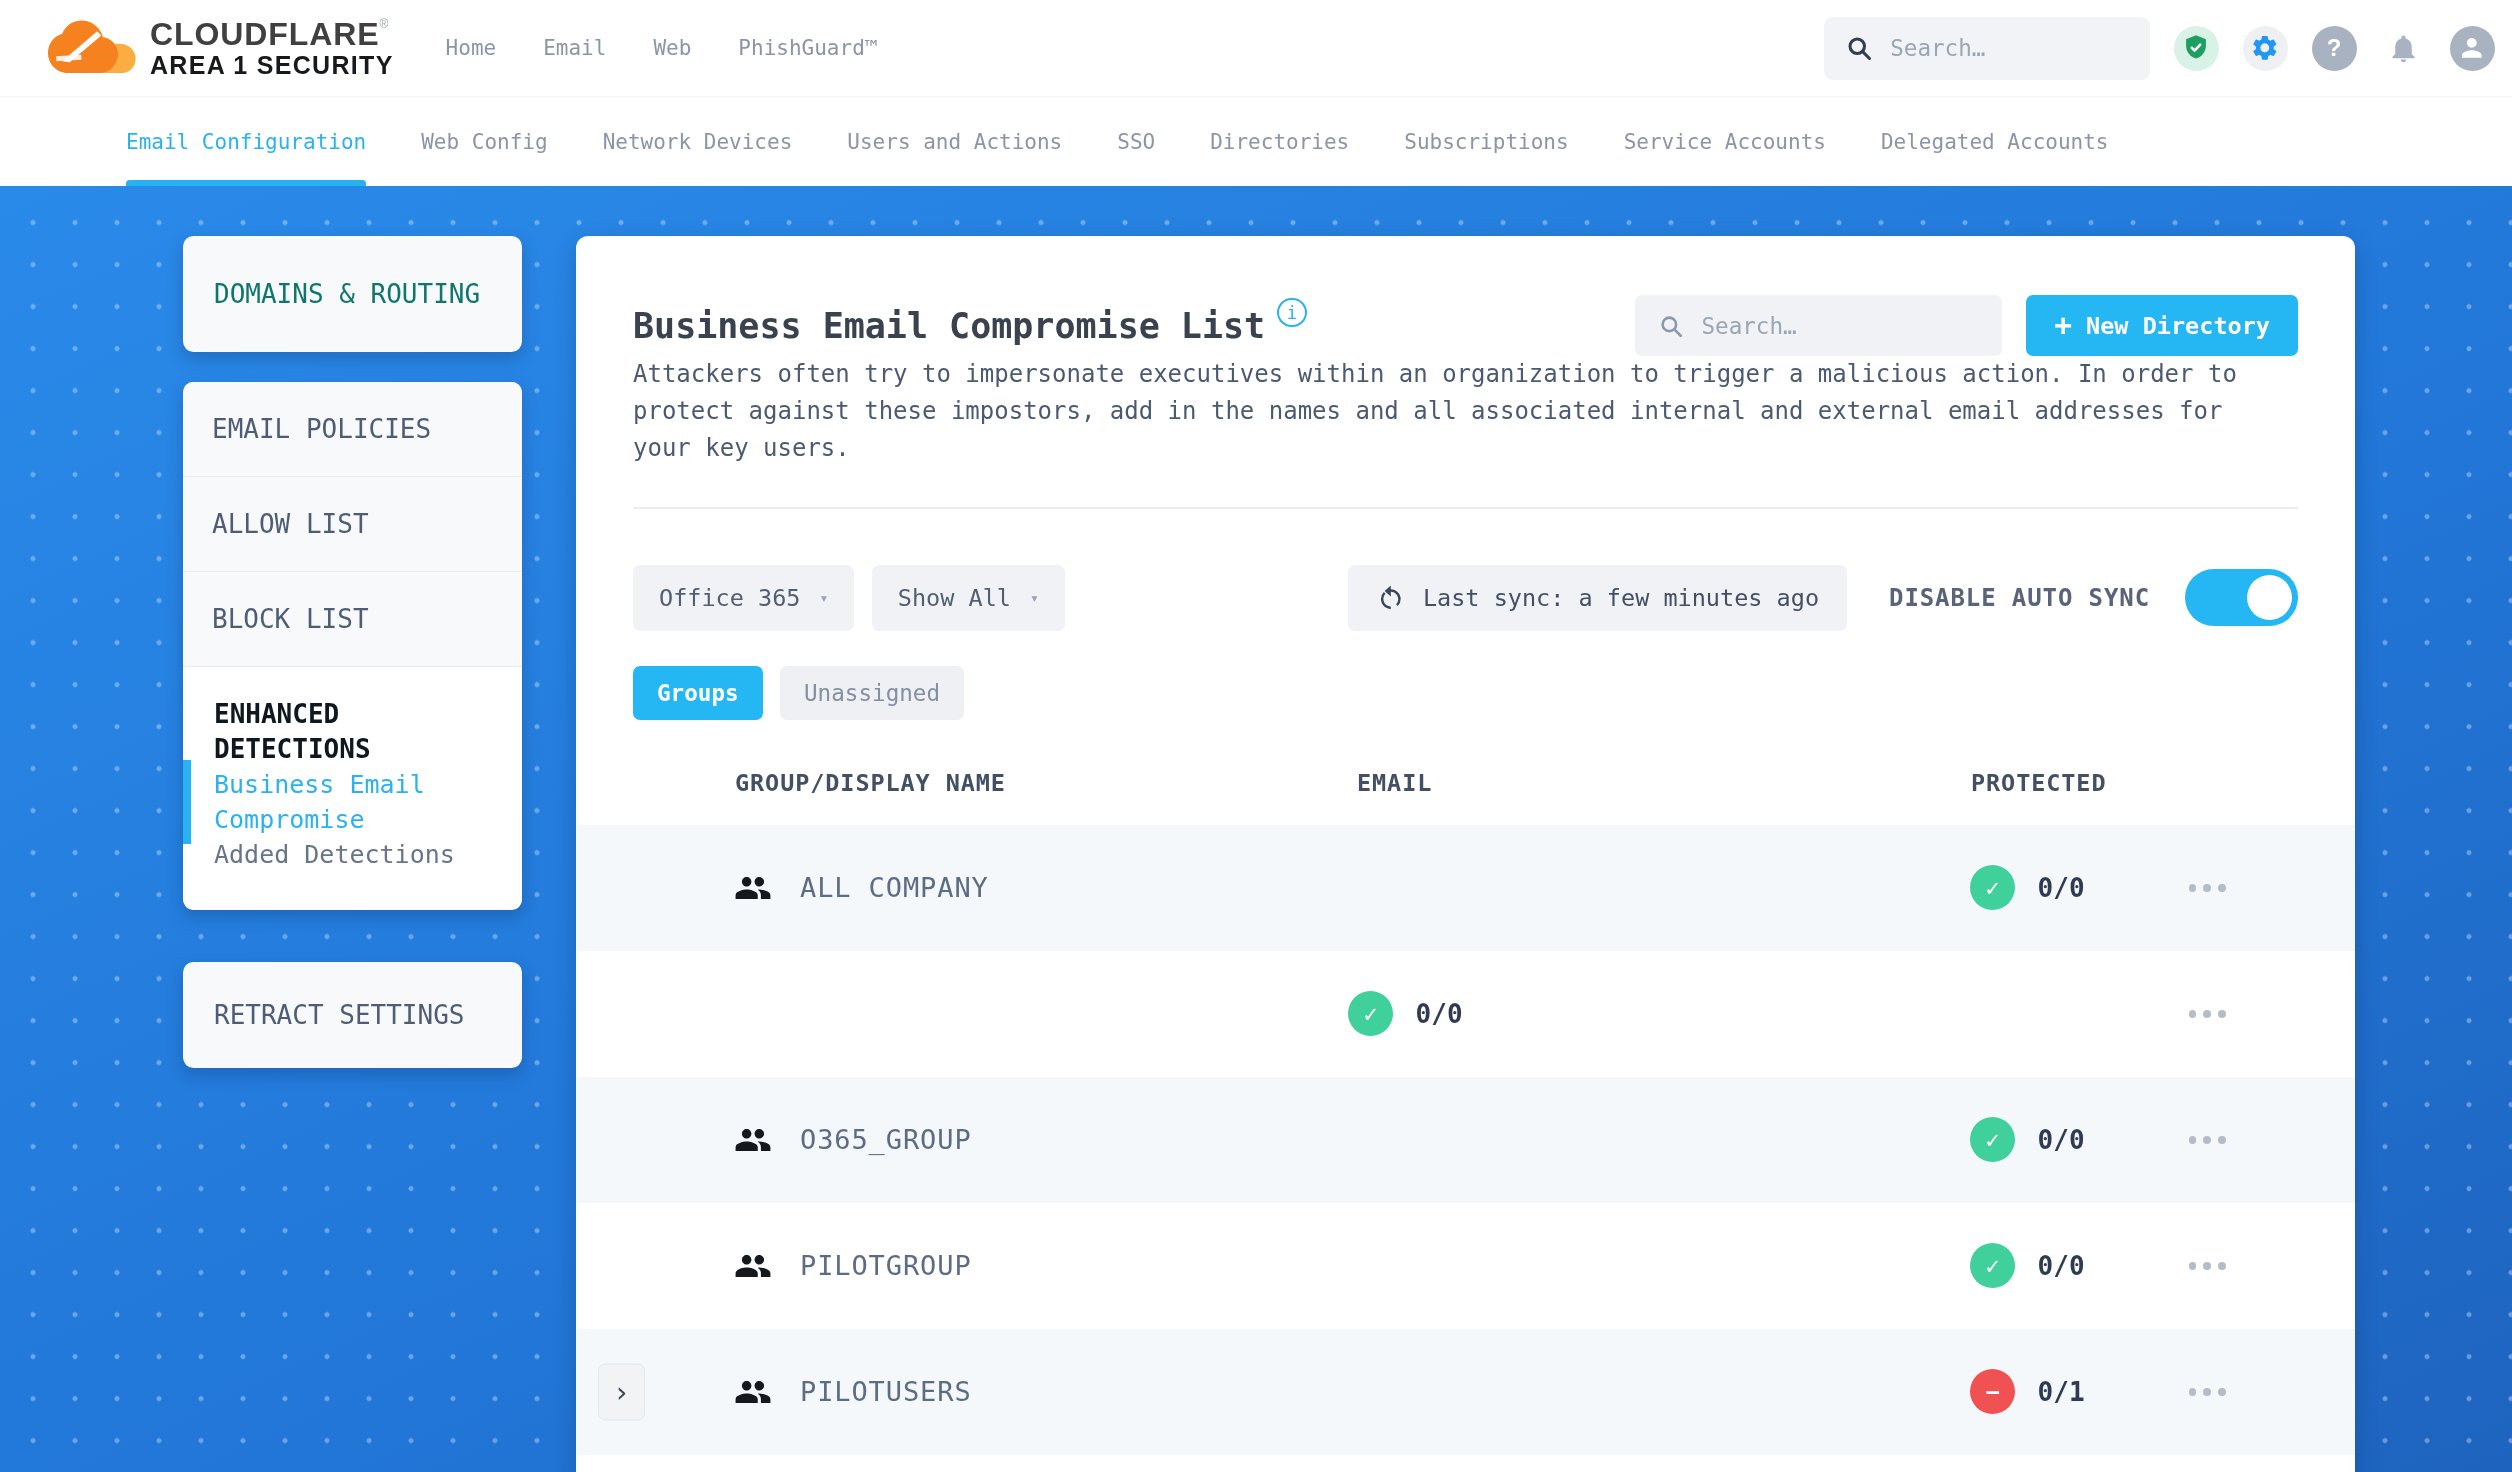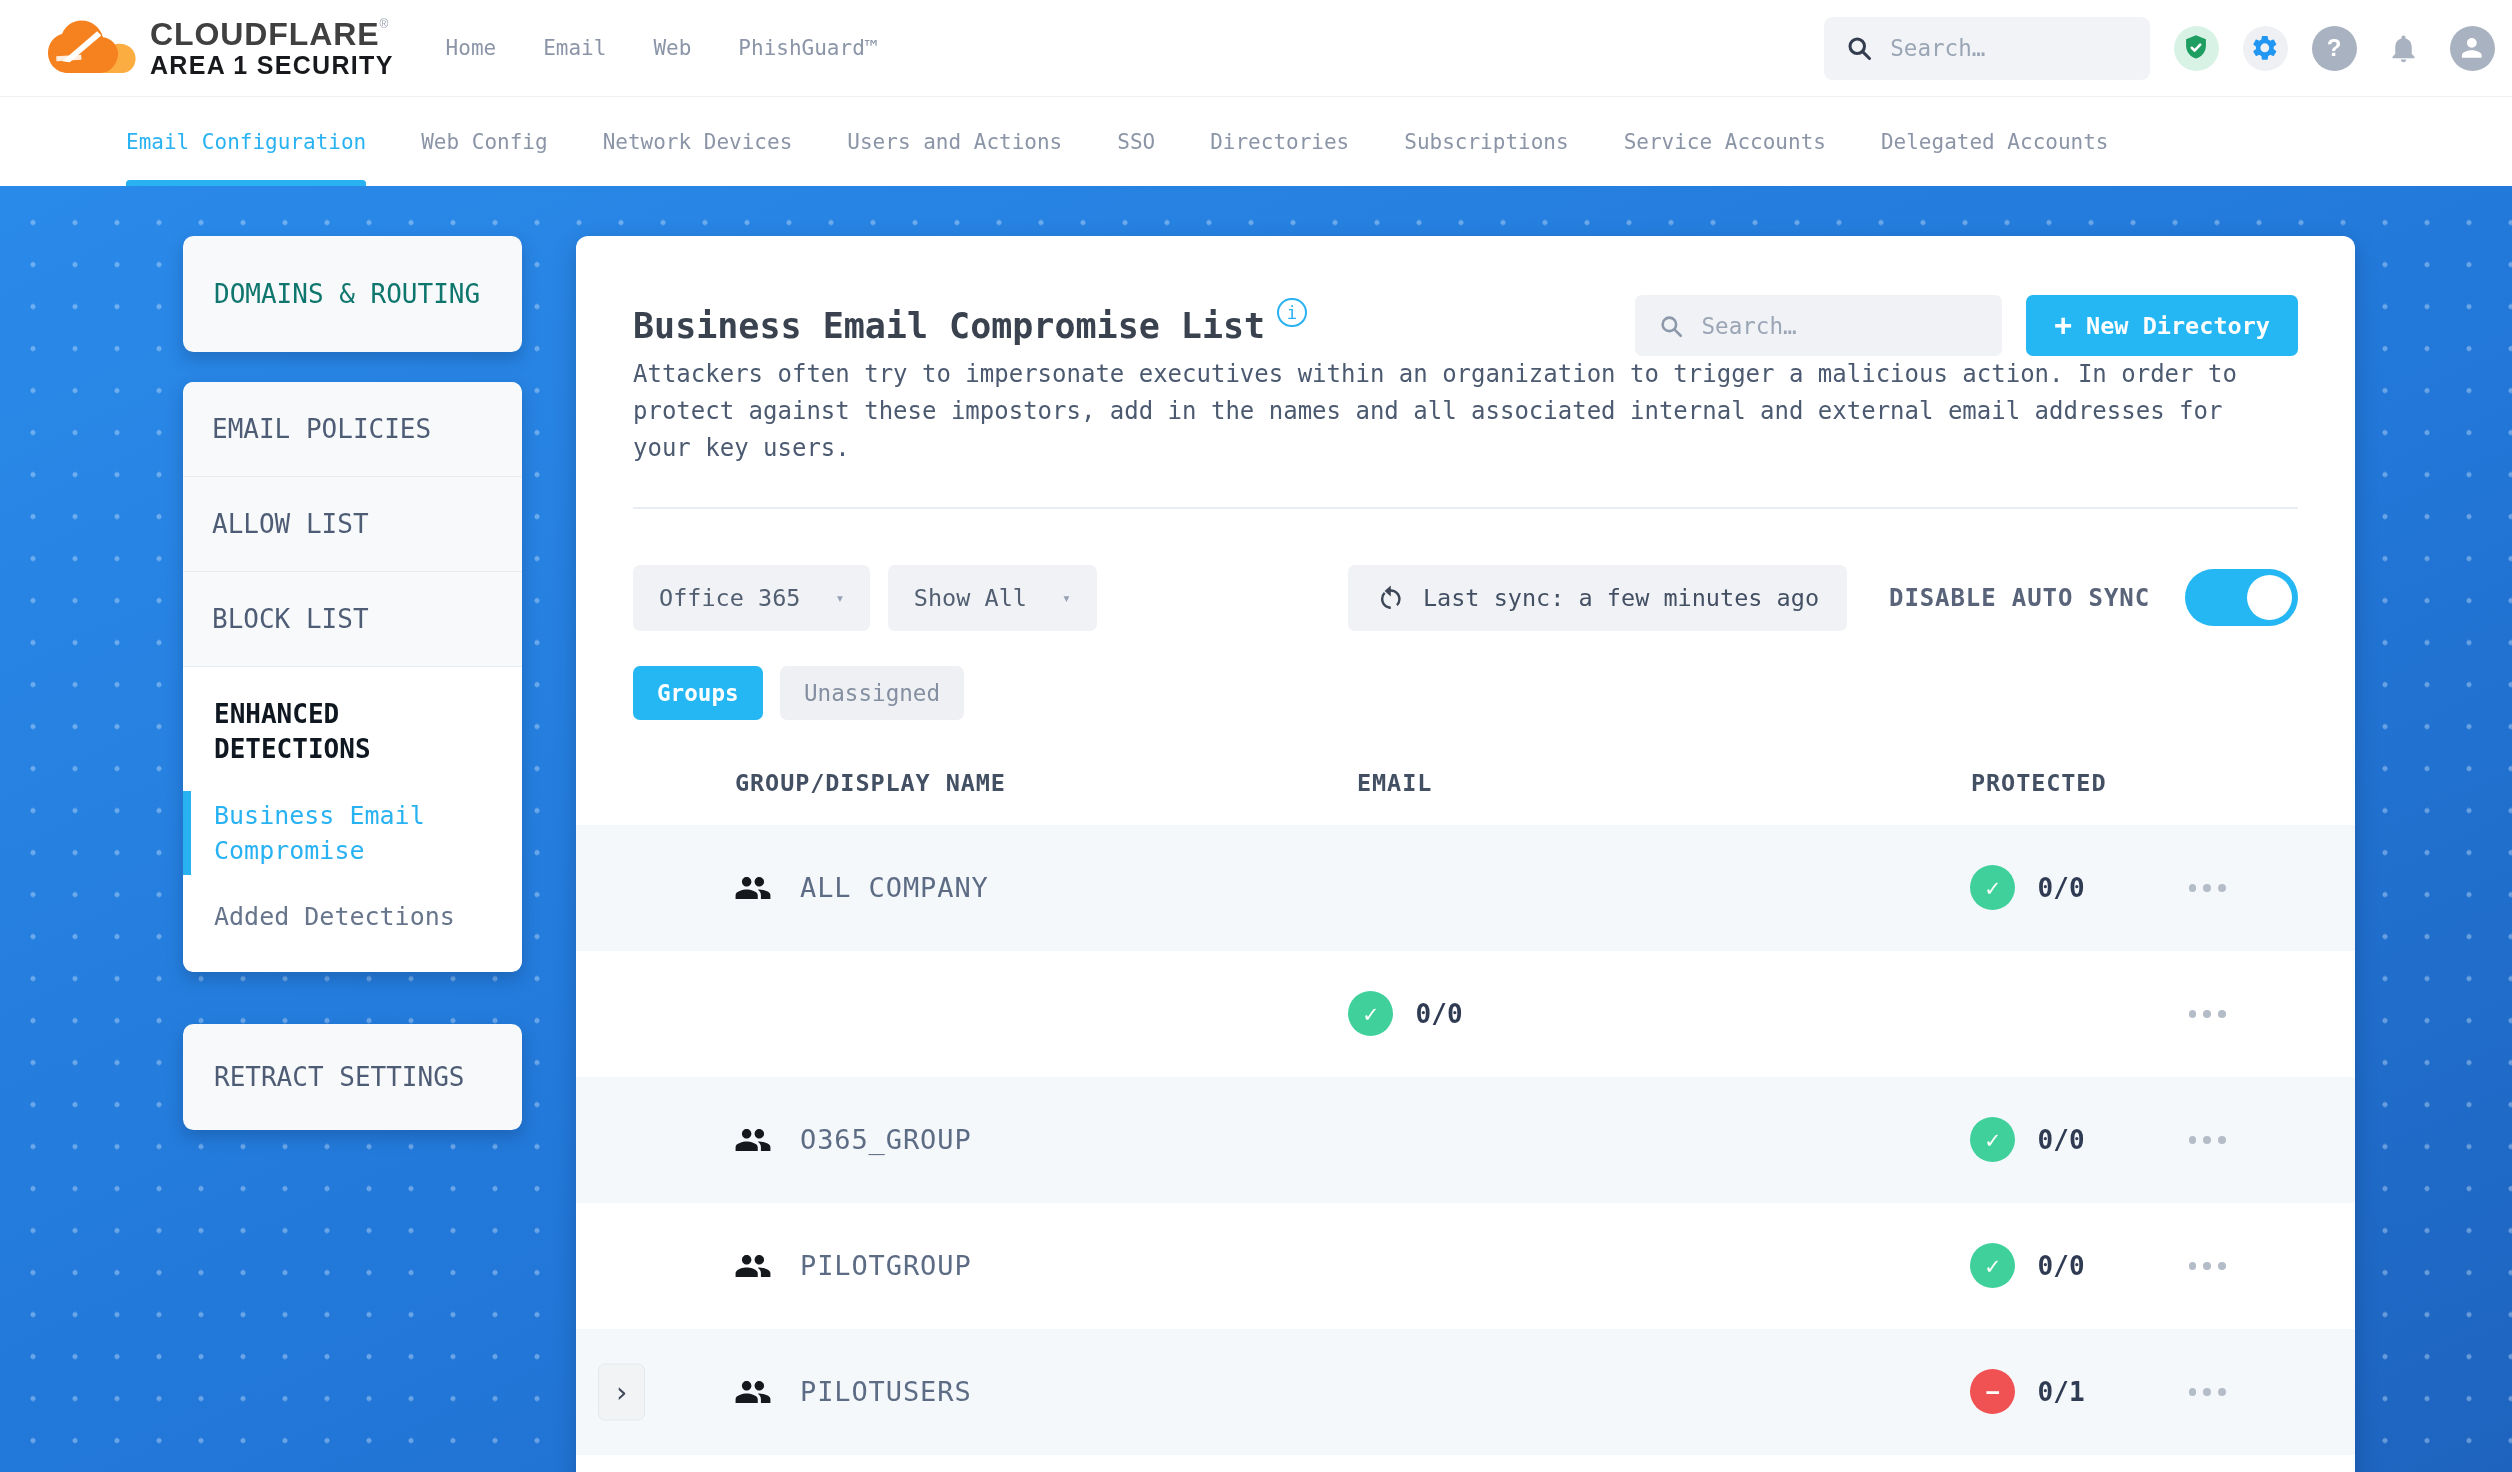--- a/index.html
+++ b/index.html
@@ -48,42 +48,42 @@
   }
 
   
   .sidebar{position:absolute;left:183px;top:50px;width:339px;}
   .card{background:#f7f9fb;border-radius:10.4px;box-shadow:0 7px 15.6px rgba(10,40,80,.25);}
   .card-dr{padding:43px 31px;font-size:26px;color:#0f766e;}
   .card-policies{margin-top:30px;overflow:hidden;}
   .pol-item{padding:32px 29px;font-size:26px;color:#4e5d75;border-bottom:1.7px solid #e9edf2;background:#f7f9fb;width:100%;text-align:left;display:block;}
   .enhanced{background:#fff;padding:29.6px 31px 38px;border-radius:0 0 10.4px 10.4px;}
   .enh-title{font-weight:bold;color:#0f1821;font-size:26px;line-height:35px;width:226px;}
-  .enh-item{position:relative;display:block;text-align:left;margin-top:31px;font-size:25px;line-height:35px;color:#66758c;width:100%;}
+  .enh-item{position:relative;display:block;text-align:left;font-size:25px;line-height:35px;color:#66758c;width:100%;}
   .enh-item.active{color:#29b2f2;}
   .enh-item.active::before{content:"";position:absolute;left:-31px;top:-7px;bottom:-7px;width:7.8px;background:#29b2f2;}
   .card-retract{margin-top:52px;padding:38px 31px;font-size:26px;color:#4e5d75;}
 
   
   .panel{position:absolute;left:576px;top:50px;width:1779px;height:1356px;background:#fff;border-radius:12px;
          box-shadow:0 8.7px 21px rgba(10,40,80,.28);padding:0 57px;}
   .panel-head{display:flex;align-items:center;padding-top:59px;}
   .page-title{font-size:35px;font-weight:bold;color:#39424e;}
   .info-badge{width:29.6px;height:29.6px;border:2.6px solid #2ab2f3;color:#2ab2f3;border-radius:50%;font-size:17.4px;
               display:flex;align-items:center;justify-content:center;margin:-26px 0 0 12px;flex:none;}
   .search-panel{margin-left:auto;width:367px;height:61px;background:#f0f2f5;border-radius:7px;display:flex;align-items:center;gap:15.6px;padding:0 22.6px;}
   .search-panel svg{color:#8d99ab;flex:none;}
   .search-panel input{width:100%;font-size:22.6px;color:#3c4656;}
   .btn-new{margin-left:24px;height:61px;background:#25b7f3;border-radius:7px;color:#fff;font-size:23.5px;font-weight:bold;
            padding:0 28px;display:flex;align-items:center;gap:14px;flex:none;}
   .btn-new .plus{font-size:29.6px;font-weight:bold;line-height:1;}
   .desc{margin-top:42px;font-size:24px;line-height:37px;color:#4b5a70;max-width:1647px;}
   .hr{height:1.7px;background:#eaeef2;margin-top:40px;}
   .controls{display:flex;align-items:center;margin-top:56px;}
-  .select{height:66px;background:#f0f2f5;border-radius:7px;display:flex;align-items:center;gap:35px;padding:0 26px;
+  .select{height:66px;background:#f0f2f5;border-radius:7px;display:flex;align-items:center;gap:19px;padding:0 26px;
           font-size:23.5px;color:#525f72;margin-right:17.4px;}
   .caret{font-size:14.8px;color:#98a2b7;}
   .sync-pill{margin-left:auto;height:66px;background:#f0f2f5;border-radius:7px;display:flex;align-items:center;gap:17.4px;
              padding:0 28px;font-size:23.5px;color:#434f63;}
   .sync-pill svg{color:#3c4656;flex:none;}
   .autosync-label{margin-left:42px;font-size:24px;font-weight:600;color:#59647a;letter-spacing:0.9px;}
   .toggle{margin-left:35px;width:113px;height:57px;border-radius:29px;background:#25b7f3;position:relative;flex:none;}
   .knob{position:absolute;right:6px;top:6px;width:45px;height:45px;border-radius:50%;background:#fff;}
   .tabs{display:flex;gap:17.4px;margin-top:35px;}
   .tab{height:54px;border-radius:7px;display:flex;align-items:center;padding:0 24px;font-size:22.6px;background:#eef0f3;color:#848fa1;}

